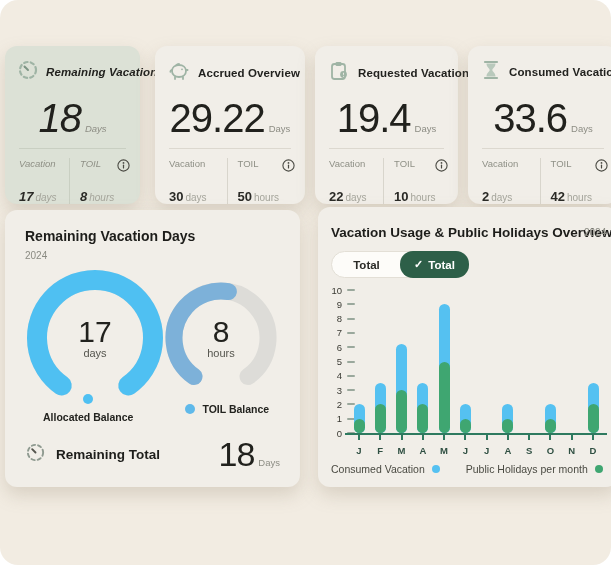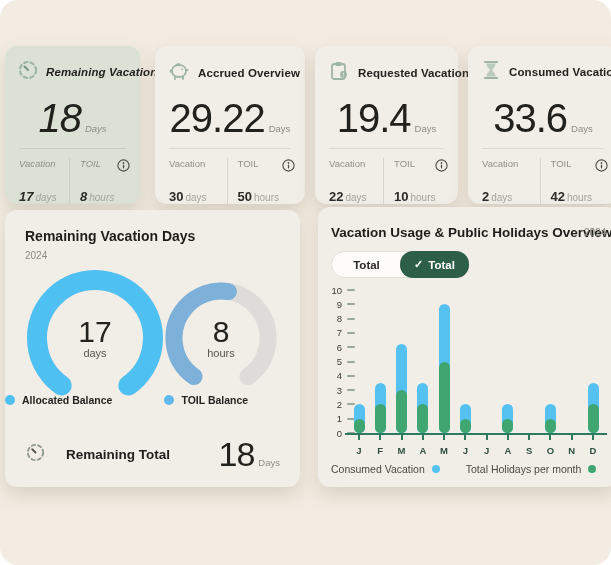--- a/index.html
+++ b/index.html
@@ -25,21 +25,21 @@
   .rv-year{position:absolute;left:20px;top:40px;font-size:10px;color:#8b8b82;}
   .gauge-wrap{position:absolute;display:flex;flex-direction:column;justify-content:center;align-items:center;}
   .gauge-wrap svg{position:absolute;inset:0;}
   .g-num{font-size:30px;font-weight:500;color:#22221e;line-height:1;z-index:2;}
   .g-unit{font-size:11px;color:#55554e;z-index:2;}
   .legend-row{position:absolute;top:184px;left:0;right:0;display:flex;}
   .legend-item{display:flex;align-items:center;gap:7px;}
   .dot{width:10px;height:10px;border-radius:50%;}
   .legend-txt{font-size:10.5px;font-weight:700;color:#23231f;}
   .total-row{position:absolute;left:20px;right:20px;bottom:16px;display:flex;align-items:center;justify-content:space-between;}
-  .total-left{display:flex;align-items:center;gap:20px;}
+  .total-left{display:flex;align-items:center;gap:10px;}
   .total-lbl{font-size:13.5px;font-weight:700;color:#1e1e1b;}
   .total-right{display:flex;align-items:flex-end;gap:4px;}
   .total-num{font-size:34px;font-weight:500;color:#21211d;line-height:1;letter-spacing:-1px;}
   .total-unit{font-size:9.5px;color:#8d8d84;padding-bottom:3px;}
   
   .us-title{position:absolute;left:13px;top:18px;font-size:13.5px;font-weight:700;color:#1d1d1a;}
   .us-year{position:absolute;left:266px;top:20px;font-size:10px;color:#8b8b82;}
   .toggle{position:absolute;left:13px;top:44px;width:136px;height:25px;background:#fdfcf9;border:1px solid #e3dfd6;border-radius:14px;display:flex;}
   .tg-seg{flex:1;display:flex;align-items:center;justify-content:center;font-size:11.5px;font-weight:700;color:#2b2b27;cursor:pointer;}
   .tg-seg.active{background:#2d5f48;color:#ffffff;border-radius:13px;margin:-1px;gap:5px;}
@@ -221,21 +221,21 @@
     <div class="gauge-wrap" style="left:160px;top:72px;width:112px;height:112px;">
       <svg width="112" height="112" viewBox="0 0 112 112">
         <path class="gauge-track" d="M 29.0 94.5 A 47 47 0 1 1 83.0 94.5" fill="none" stroke="#dddcd8" stroke-width="17" stroke-linecap="round"></path>
         <path class="gauge-fill" d="M 29.0 94.5 A 47 47 0 1 1 83.0 94.5" fill="none" stroke-width="17" stroke-linecap="round" style="stroke: rgb(125, 177, 217); stroke-dasharray: 126.031, 257.795;"></path>
       </svg>
       <div class="g-num">8</div>
       <div class="g-unit">hours</div>
     </div>
 
     <div class="legend-row">
-      <div class="legend-item" style="">
+      <div class="legend-item" style="margin-left:38px;flex-direction:column;">
         <span class="dot" style="background: rgb(79, 192, 242);"></span>
         <span class="legend-txt">Allocated Balance</span>
       </div>
       <div class="legend-item" style="margin-left:52px;">
         <span class="dot" style="background: rgb(95, 185, 234);"></span>
         <span class="legend-txt">TOIL Balance</span>
       </div>
     </div>
 
     <div class="total-row">
@@ -379,19 +379,19 @@
           <div class="xlab" style="left: 275px;">D</div>
         </div>
     </div>
 
     <div class="us-legend">
       <div class="item">
         <span class="txt">Consumed Vacation</span>
         <span class="dot" style="background: rgb(85, 193, 241);"></span>
       </div>
       <div class="item">
-        <span class="txt">Total Holidays per month</span>
+        <span class="txt">Public Holidays per month</span>
         <span class="dot" style="background: rgb(63, 166, 113);"></span>
       </div>
     </div>
   </div>
 
 </div>
 
 </body></html>

